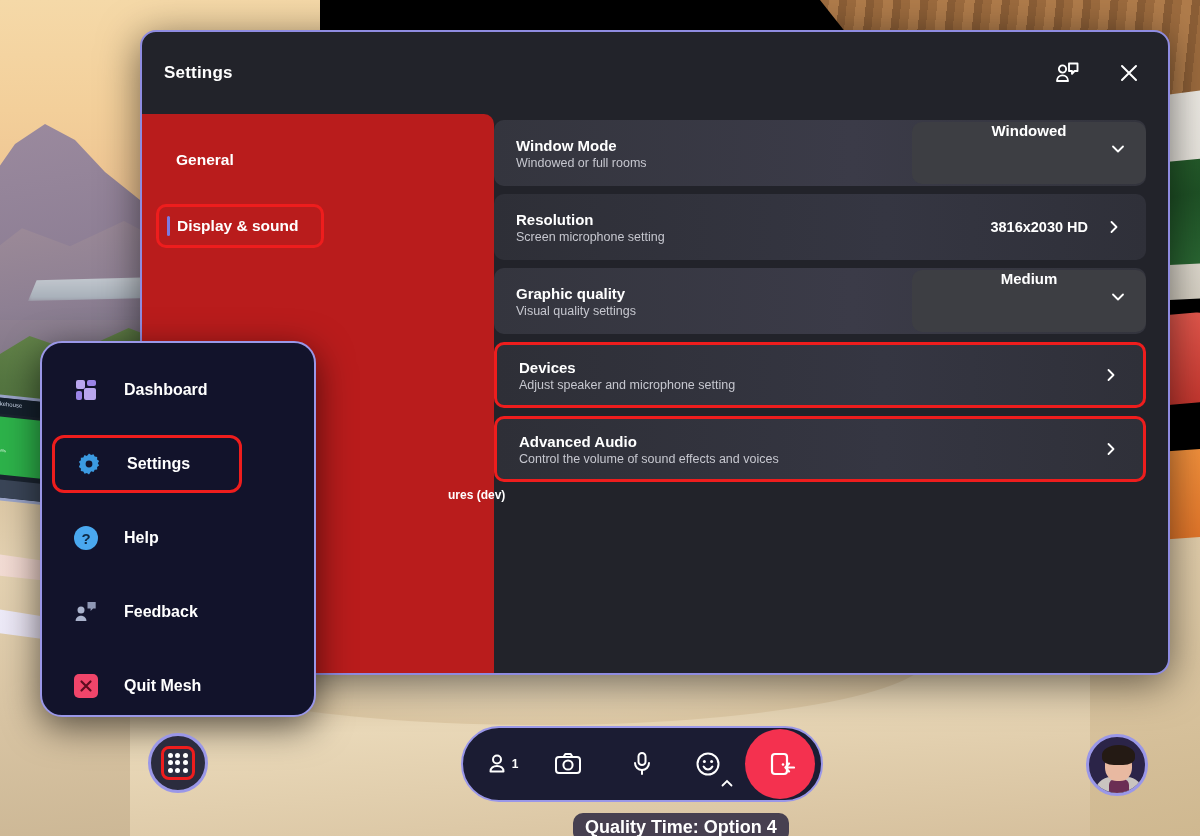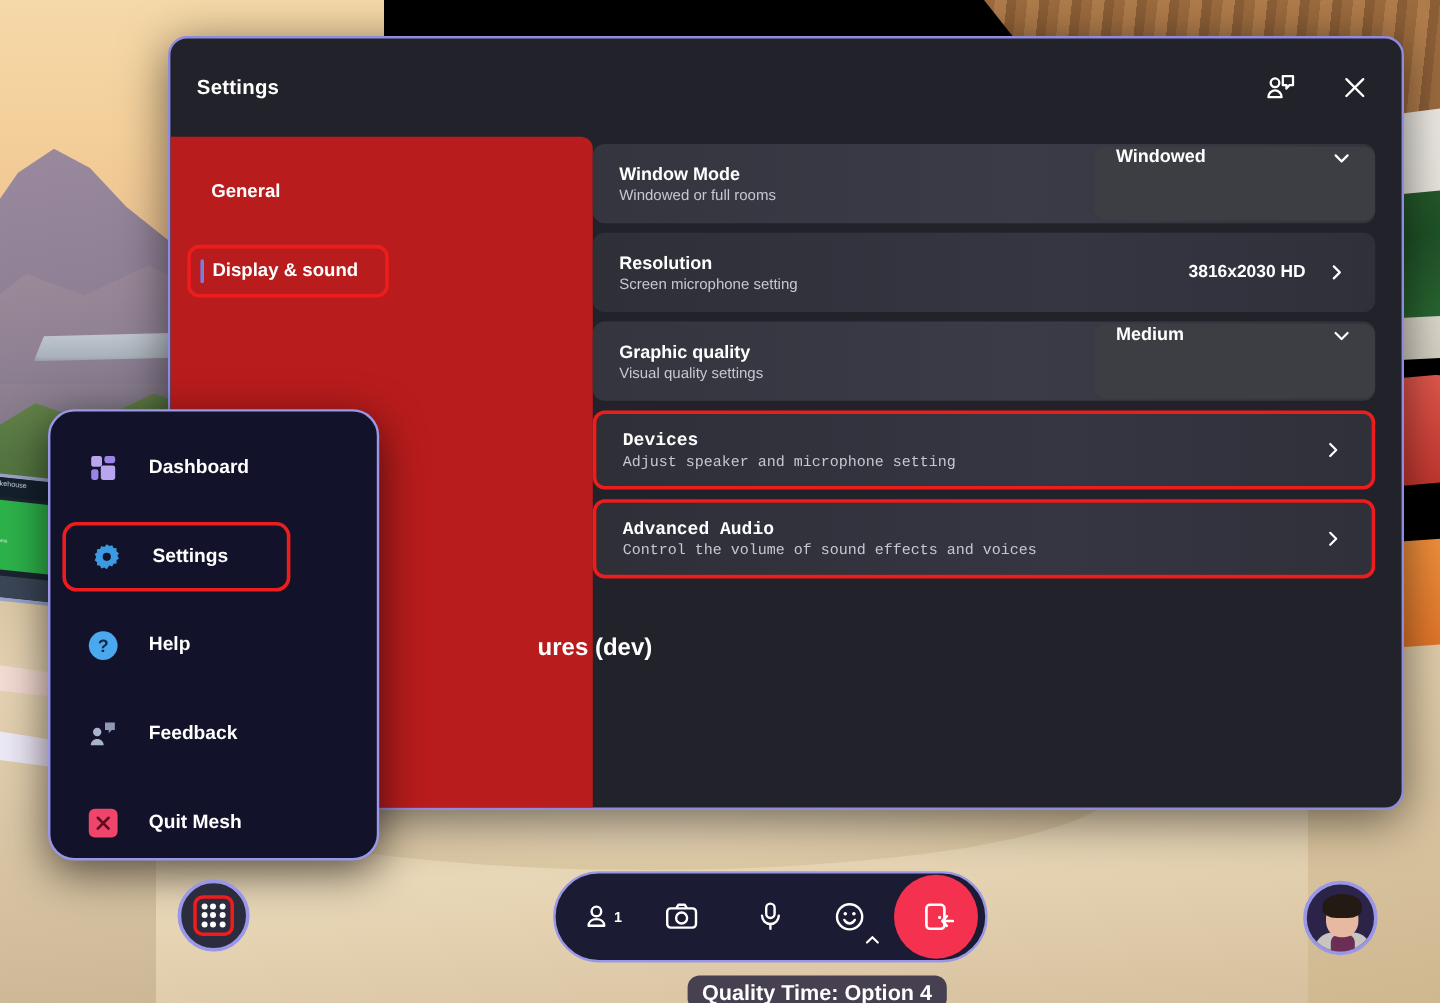--- a/index.html
+++ b/index.html
@@ -175,32 +175,32 @@
     background: linear-gradient(90deg, #34353e 0%, #3b3b48 55%, #33343d 100%);
     cursor: pointer; overflow: hidden;
   }
   .row.alt { background: linear-gradient(90deg, #2e2f37 0%, #353642 60%, #2f3039 100%); }
   .row-labels { display: flex; flex-direction: column; gap: 2px; }
   .row-title { color: #fff; font-size: 15px; font-weight: bold; }
   .row-sub { color: #c6c7cf; font-size: 12.5px; }
   .row-right { margin-left: auto; display: flex; align-items: center; }
   .dropdown {
     width: 234px; height: 62px; background: #3d3e43; border-radius: 10px;
-    display: flex; padding: 0 18px; cursor: pointer;
+    display: flex; align-items: center; padding: 0 18px; cursor: pointer; flex-direction: column;
   }
   .dropdown .dval { color: #fff; font-size: 15px; font-weight: bold; }
   .dropdown .chev { margin-left: auto; }
   .row-value { color: #fff; font-size: 14.5px; font-weight: bold; margin-right: 16px; }
   .row-chev { margin-right: 22px; }
-  .row.hl { border: 3px solid #ee1d1d; font-family: Liberation Mono, monospace; }
+  .row.hl { border: 3px solid #ee1d1d; }
   .chev-svg { width: 20px; height: 20px; stroke: #fff; stroke-width: 2.2; fill: none; }
 
   .ghost-text {
-    position: absolute; left: 306px; top: 497px; color: #fff;
-    font-size: 20px; font-weight: bold; white-space: nowrap;
+    position: absolute; left: 306px; top: 456px; color: #fff;
+    font-size: 12px; font-weight: bold; white-space: nowrap;
   }
 
   
   .quick-menu {
     position: absolute; left: 40px; top: 341px; width: 276px; height: 376px;
     background: #12132b; border: 2px solid #9a97e8; border-radius: 22px;
     padding: 18px 0; box-shadow: 0 10px 36px rgba(0,0,0,.6);
   }
   .qm-item {
     display: flex; align-items: center; height: 58px; padding-left: 30px;

